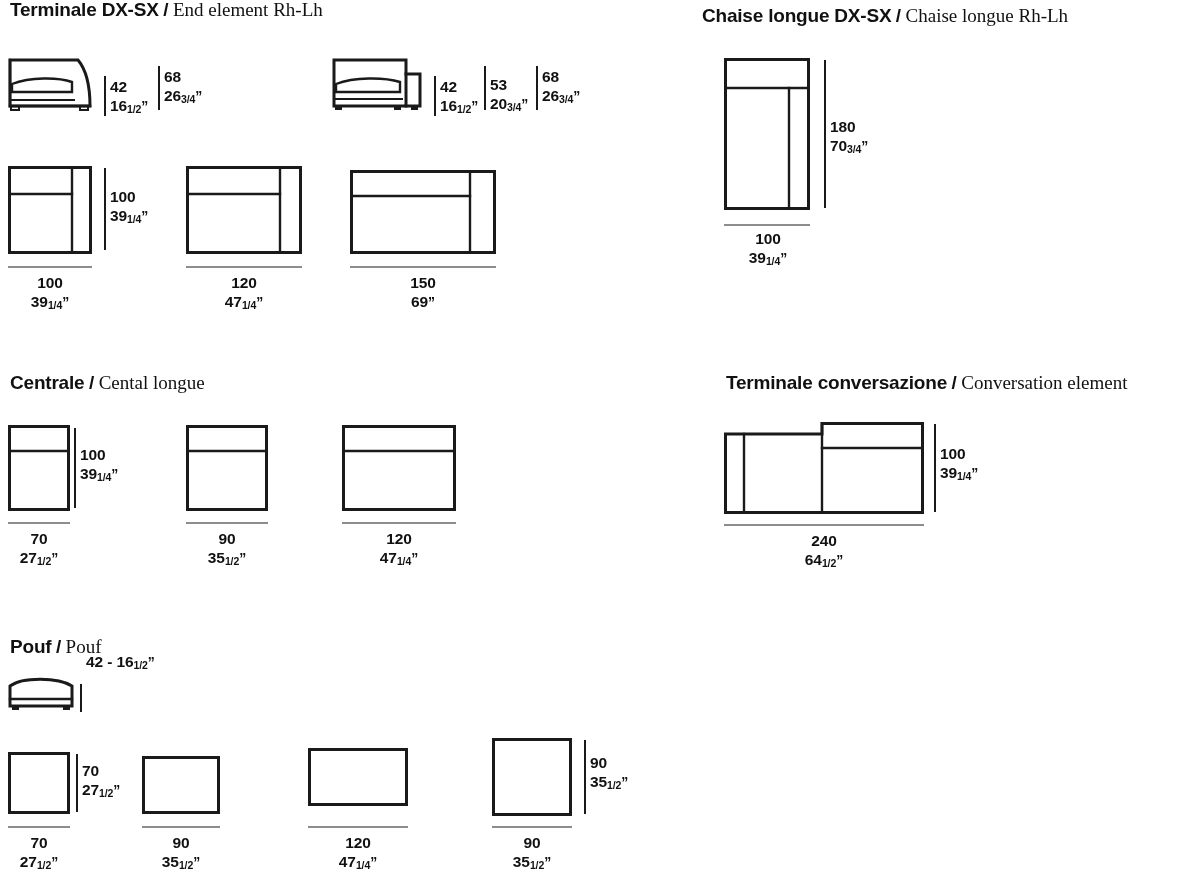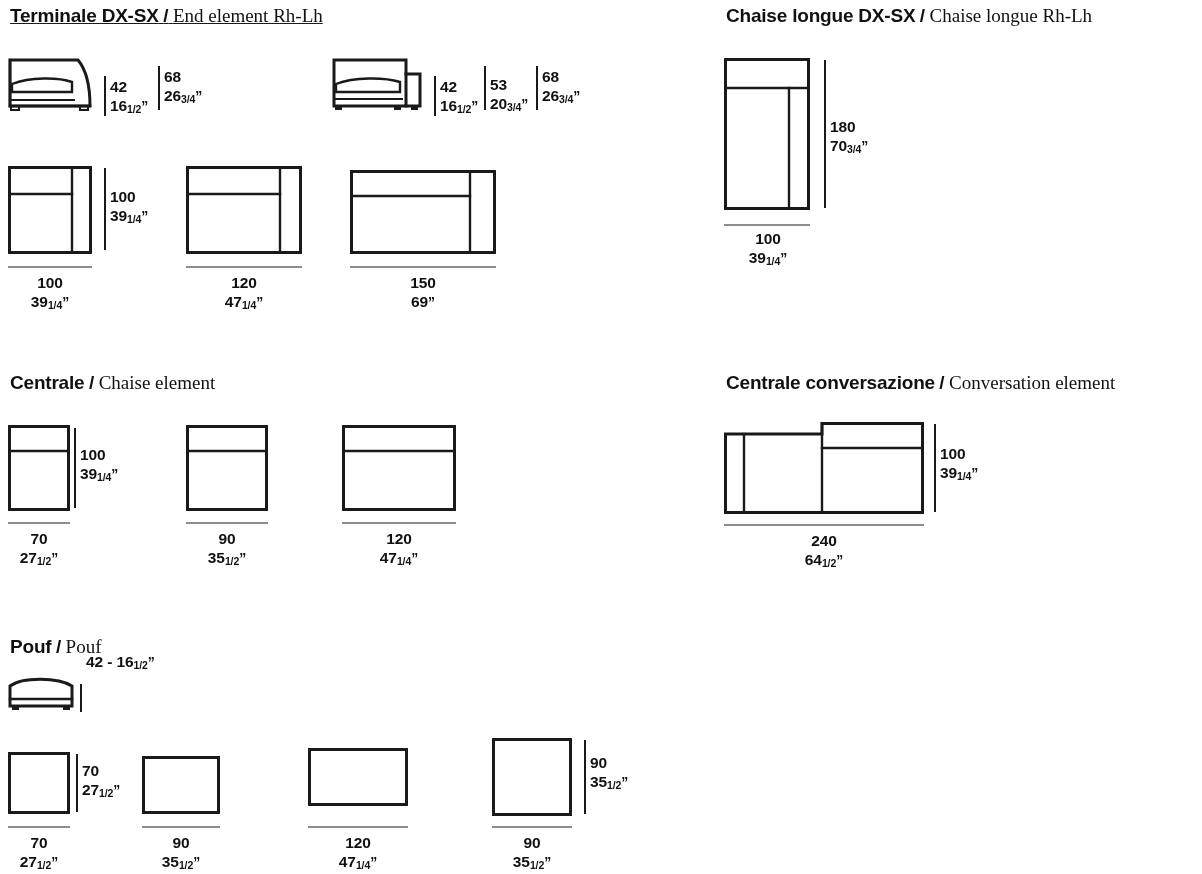--- a/index.html
+++ b/index.html
@@ -54,21 +54,21 @@
   .lnw{stroke-width:3;}
   .lnm{stroke-width:2.4;}
   .lnt{stroke-width:2;}
   .shape-fill{fill:#ffffff;}
 </style>
 </head>
 <body>
 
 <div class="page">
 
-  <div class="sec-title" style="left:10px;top:6px;text-decoration:underline;">
+  <div class="sec-title" style="left:10px;top:0;">
     <span class="it">Terminale DX-SX</span>
     <span class="sep">/</span>
     <span class="en">End element Rh-Lh</span>
   </div>
 
   <div class="fig" style="left:8px;top:56px;">
     <svg width="86" height="58" viewBox="0 0 86 58">
       <path class="ln lnw" d="M2,4 L70,4 C80,16 82,34 82,50 L2,50 Z"></path>
       <path class="ln lnm" d="M2,4 L2,50"></path>
       <path class="ln lnm" d="M4,28 C22,21 50,21 64,26 L64,36 L4,36 Z"></path>
@@ -153,21 +153,21 @@
       <path class="ln lnm" d="M120,1.5 L120,82.5"></path>
       <path class="ln lnm" d="M1.5,26 L120,26"></path>
     </svg>
   </div>
   <div class="hrule" style="left:350px;top:266px;width:146px;"></div>
   <div class="dim center" style="left:350px;top:274px;width:146px;">
     <span class="row"><span class="num">150</span></span>
     <span class="row"><span class="num">69</span><span class="frac"></span><span class="qt">”</span></span>
   </div>
 
-  <div class="sec-title" style="left:726px;top:6px;">
+  <div class="sec-title" style="left:702px;top:6px;">
     <span class="it">Chaise longue DX-SX</span>
     <span class="sep">/</span>
     <span class="en">Chaise longue Rh-Lh</span>
   </div>
 
   <div class="fig" style="left:724px;top:58px;">
     <svg width="86" height="152" viewBox="0 0 86 152">
       <rect class="ln lnw shape-fill" x="1.5" y="1.5" width="83" height="149"></rect>
       <path class="ln lnm" d="M1.5,30 L84.5,30"></path>
       <path class="ln lnm" d="M65,30 L65,150.5"></path>
@@ -180,21 +180,21 @@
   </div>
   <div class="hrule" style="left:724px;top:224px;width:86px;"></div>
   <div class="dim center" style="left:722px;top:230px;width:92px;">
     <span class="row"><span class="num">100</span></span>
     <span class="row"><span class="num">39</span><span class="frac">1/4</span><span class="qt">”</span></span>
   </div>
 
   <div class="sec-title" style="left:10px;top:373px;">
     <span class="it">Centrale</span>
     <span class="sep">/</span>
-    <span class="en">Chaise element</span>
+    <span class="en">Cental longue</span>
   </div>
 
   <div class="fig" style="left:8px;top:425px;">
     <svg width="62" height="86" viewBox="0 0 62 86">
       <rect class="ln lnw shape-fill" x="1.5" y="1.5" width="59" height="83"></rect>
       <path class="ln lnm" d="M1.5,26 L60.5,26"></path>
     </svg>
   </div>
   <div class="vrule" style="left:74px;top:428px;height:80px;"></div>
   <div class="dim" style="left:80px;top:446px;">
@@ -225,21 +225,21 @@
       <path class="ln lnm" d="M1.5,26 L112.5,26"></path>
     </svg>
   </div>
   <div class="hrule" style="left:342px;top:522px;width:114px;"></div>
   <div class="dim center" style="left:342px;top:530px;width:114px;">
     <span class="row"><span class="num">120</span></span>
     <span class="row"><span class="num">47</span><span class="frac">1/4</span><span class="qt">”</span></span>
   </div>
 
   <div class="sec-title" style="left:726px;top:373px;">
-    <span class="it">Centrale conversazione</span>
+    <span class="it">Terminale conversazione</span>
     <span class="sep">/</span>
     <span class="en">Conversation element</span>
   </div>
 
   <div class="fig" style="left:724px;top:422px;">
     <svg width="200" height="92" viewBox="0 0 200 92">
       <path class="ln lnw shape-fill" d="M1.5,12 L98,12 L98,1.5 L198.5,1.5 L198.5,90.5 L1.5,90.5 Z"></path>
       <path class="ln lnm" d="M98,1.5 L98,90.5"></path>
       <path class="ln lnm" d="M98,26 L198.5,26"></path>
       <path class="ln lnm" d="M20,12 L20,90.5"></path>

